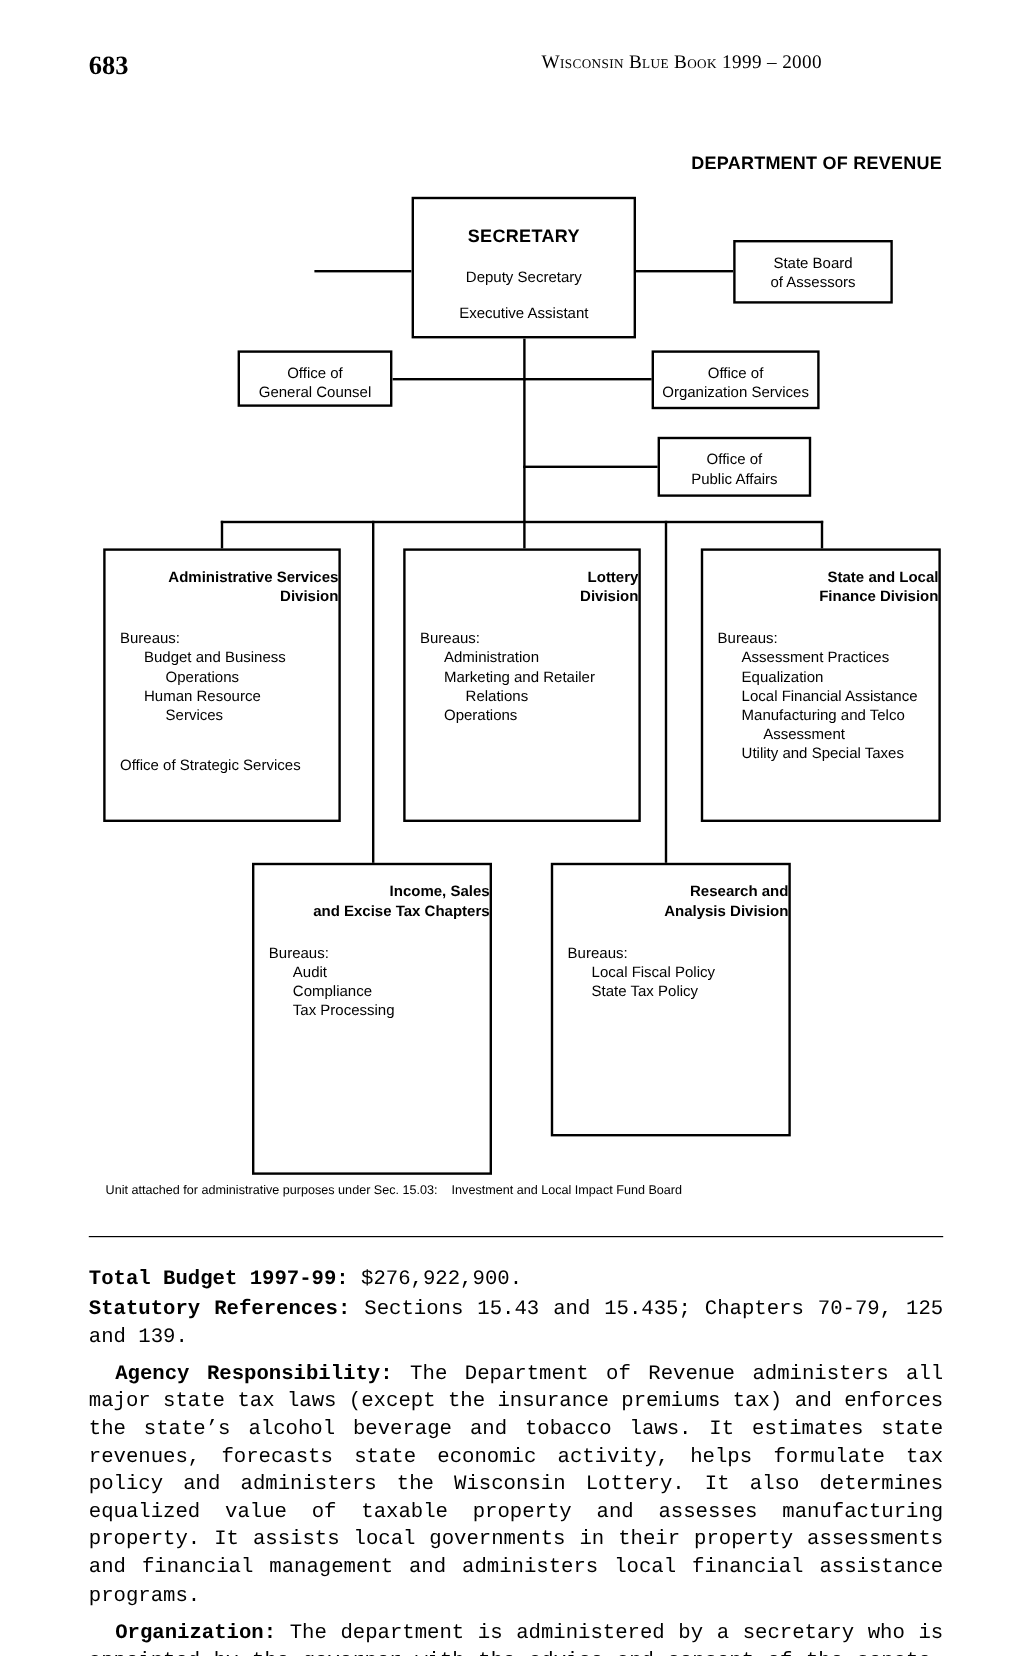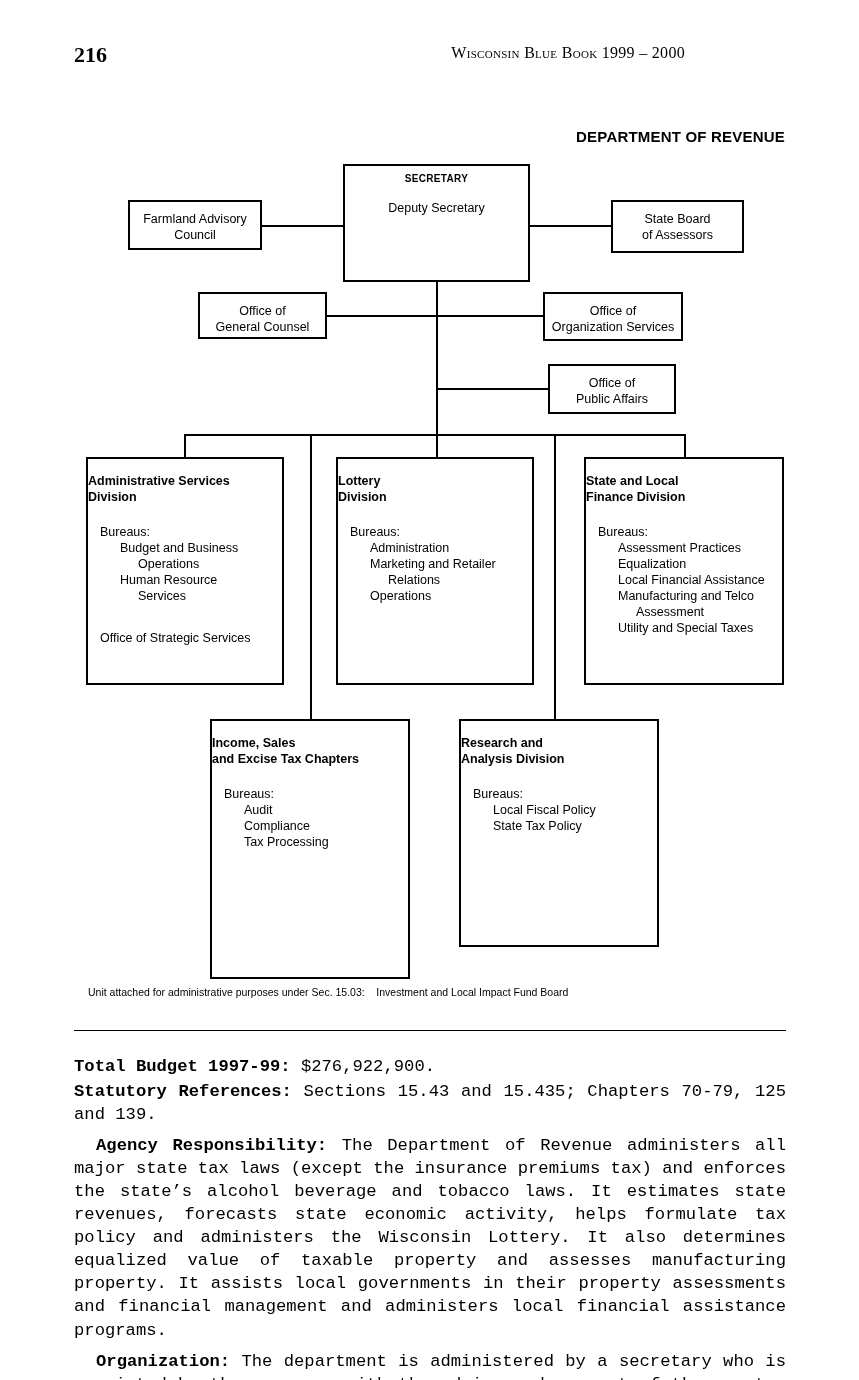--- a/index.html
+++ b/index.html
@@ -81,42 +81,42 @@
     text-align: center;
   }
   .node-pad-c { padding-top: 9px; }
 
   
   .division {
     border: 2.5px solid #000;
   }
   .division .hdr {
     display: block;
-    text-align: left;
+    text-align: right;
     font-weight: bold;
     font-size: 12.5px;
     line-height: 1.30;
     padding-top: 14px;
   }
   .division .body {
     display: block;
     padding: 18px 0 0 12px;
     font-size: 12.5px;
     line-height: 1.28;
   }
   .division .body .lbl { display:block; }
   .division .body .it   { display:block; padding-left: 20px; }
   .division .body .it2  { display:block; padding-left: 38px; }
   .division .body .free { display:block; padding-top: 26px; }
 
   
   #n-secretary {
     left: 343px; top: 164px; width: 187px; height: 118px;
   }
-  #n-secretary .ttl { font-size: 10px; padding-top: 6px; letter-spacing:.3px;}
+  #n-secretary .ttl { font-size: 15px; padding-top: 22px; letter-spacing:.3px;}
   #n-secretary .r1 { padding-top: 15px; }
   #n-secretary .r2 { padding-top: 14px; }
 
   #n-farmland    { left:128px; top:200px; width:134px; height:50px; }
   #n-assessors   { left:611px; top:200px; width:133px; height:53px; }
   #n-counsel     { left:198px; top:292px; width:129px; height:47px; }
   #n-infoservices{ left:543px; top:292px; width:140px; height:49px; }
   #n-publicaffairs{left:548px; top:364px; width:128px; height:50px; }
 
   #n-admin    { left: 86px; top:457px; width:198px; height:228px; }
@@ -157,21 +157,21 @@
     text-align: justify;
   }
   .bodycopy p { margin: 0 0 2px 0; font-family: Liberation Mono, monospace; }
   .bodycopy p.ind { text-indent: 22px; margin-top: 8px; }
   .bodycopy b { font-weight: bold; }
 </style>
 </head>
 <body>
 
 <div class="page-header">
-  <div class="folio">216</div>
+  <div class="folio">683</div>
   <div class="running-title"><span>Wisconsin Blue Book </span><span class="yr">1999 – 2000</span></div>
 </div>
 
 <div id="orgchart">
 
   <div class="chart-title">DEPARTMENT OF REVENUE</div>
 
   <div class="ln h" style="left:262px; top:225px; width:81px;"></div>
 
   <div class="ln h" style="left:530px; top:225px; width:81px;"></div>
@@ -190,26 +190,23 @@
   <div class="ln v" style="left:436px; top:434px; height:25px;"></div>
   <div class="ln v" style="left:684px; top:434px; height:25px;"></div>
 
   <div class="ln v" style="left:310px; top:434px; height:286px;"></div>
   <div class="ln h" style="left:310px; top:719px; width:2px;"></div>
   <div class="ln v" style="left:554px; top:434px; height:286px;"></div>
 
   <div class="node" id="n-secretary">
     <span class="ttl">SECRETARY</span>
     <span class="ctr r1">Deputy Secretary</span>
-  </div>
-
-  <div class="node node-pad-c" id="n-farmland">
-    <span class="ctr">Farmland Advisory</span>
-    <span class="ctr">Council</span>
-  </div>
+    <span class="ctr r2">Executive Assistant</span>
+  </div>
+
 
   <div class="node node-pad-c" id="n-assessors">
     <span class="ctr">State Board</span>
     <span class="ctr">of Assessors</span>
   </div>
 
   <div class="node node-pad-c" id="n-counsel">
     <span class="ctr">Office of</span>
     <span class="ctr">General Counsel</span>
   </div>

